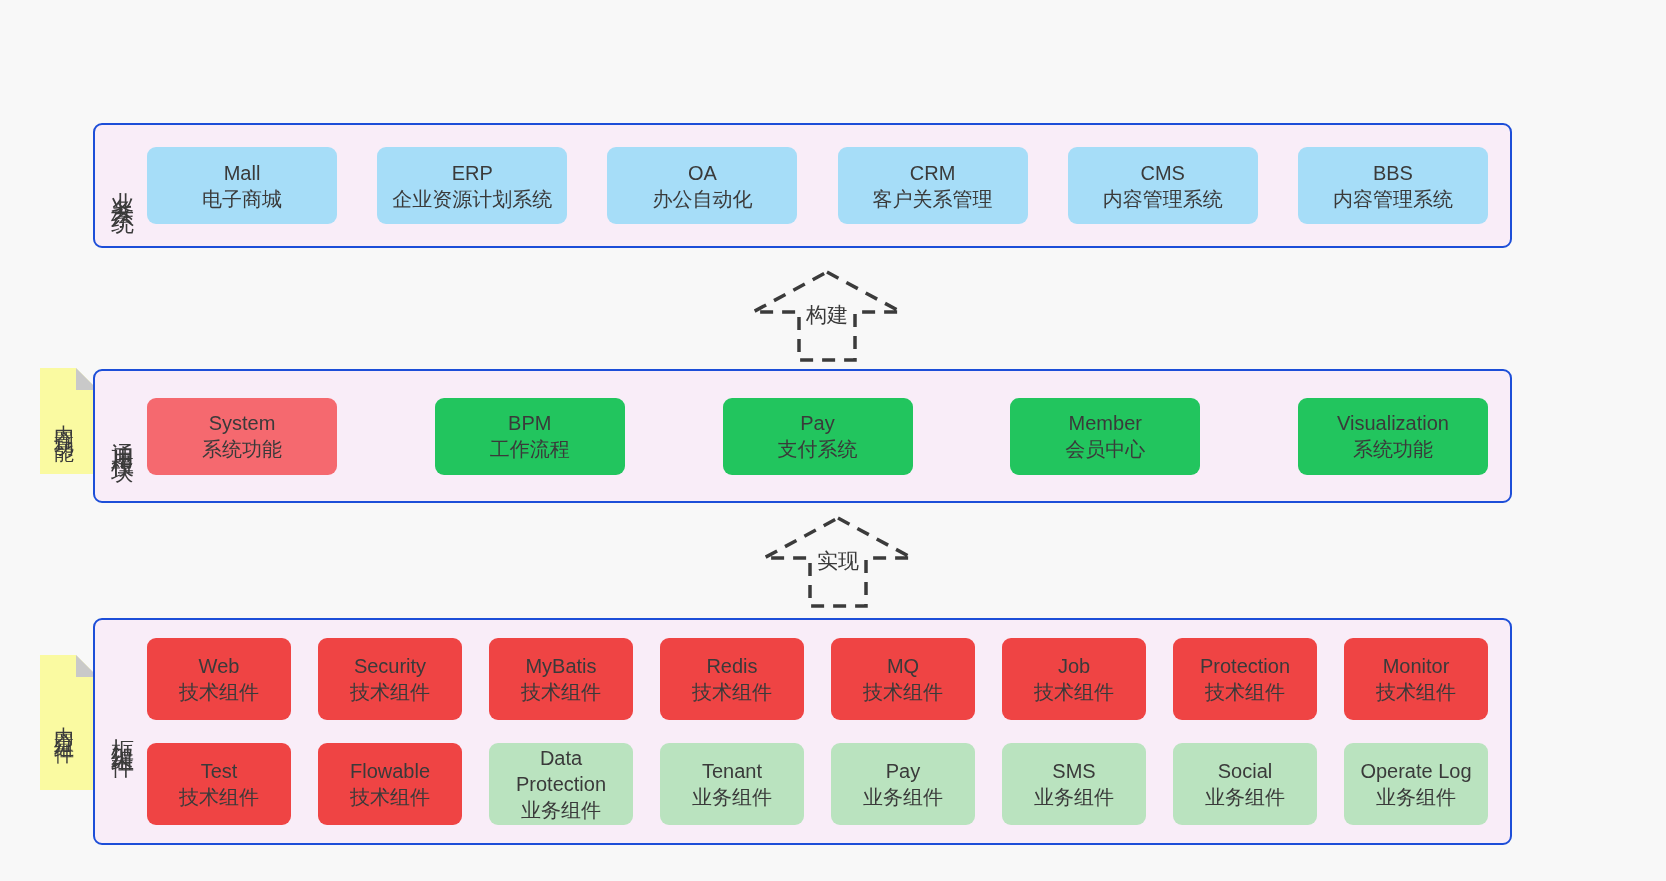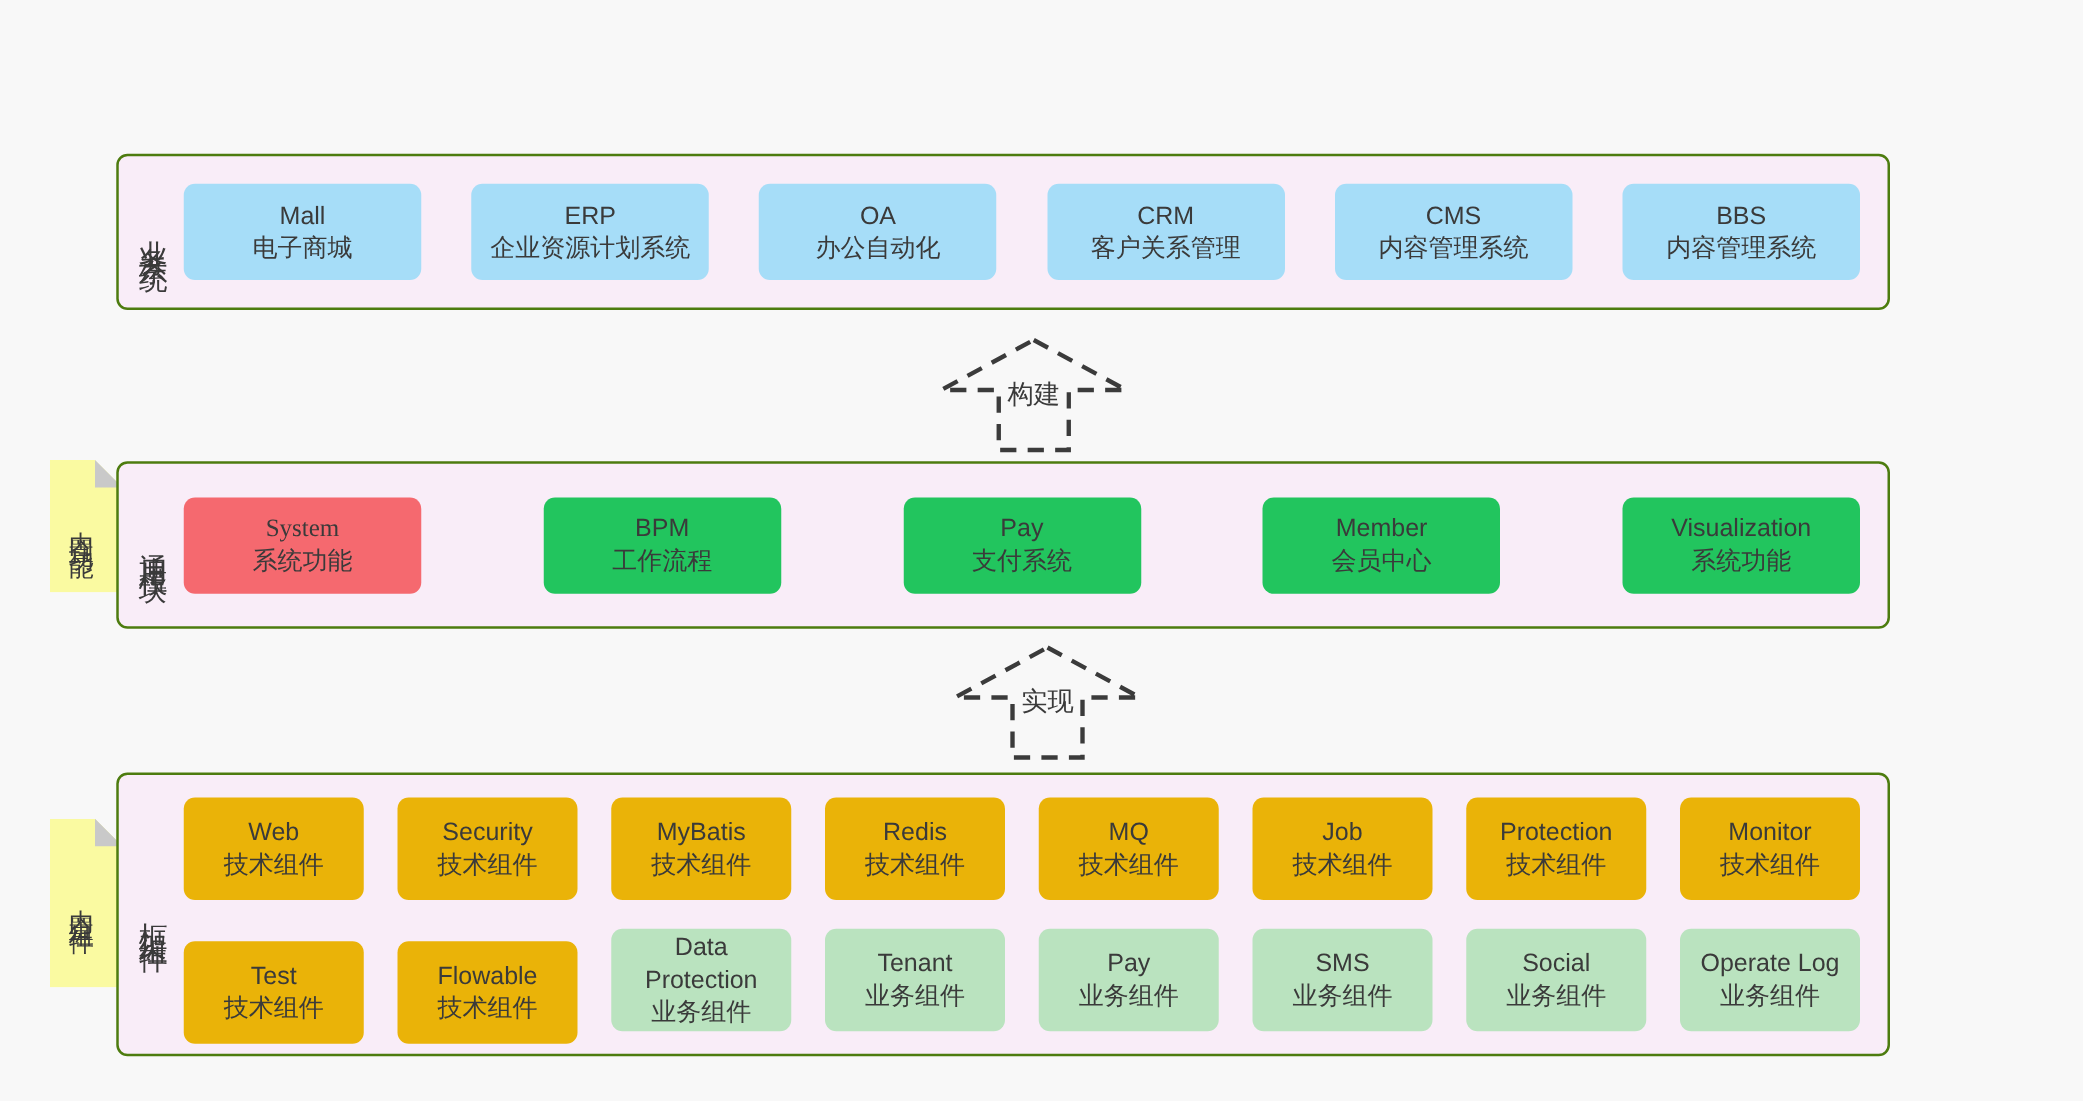--- a/index.html
+++ b/index.html
@@ -3,21 +3,21 @@
 <meta charset="utf-8">
 <style>
   html,body{margin:0;padding:0;background:#f8f8f8;}
   *{box-sizing:border-box;}
   #stage{
     position:relative;width:1666px;height:881px;background:#f8f8f8;
     font-family:"Liberation Sans","DejaVu Sans",sans-serif;color:#3a3a3a;overflow:hidden;
   }
   .panel{
     position:absolute;left:93px;width:1419px;background:#f9edf8;
-    border:2px solid #4d7c0f;border-radius:9px;display:flex;z-index:1;
+    border:2px solid #1d4ed8;border-radius:9px;display:flex;z-index:1;
   }
   .panel-top{top:123px;height:125px;}
   .panel-mid{top:369px;height:134px;}
   .panel-bot{top:618px;height:227px;}
   .side-label{
     align-self:center;writing-mode:vertical-lr;text-orientation:upright;
     font-size:23px;letter-spacing:6px;color:#3a3a3a;
     padding-left:13px;width:46px;text-align:center;
   }
   .boxes{flex:1;display:flex;align-items:center;justify-content:space-between;padding:0 22px 0 6px;}
@@ -25,23 +25,23 @@
   .row8{display:flex;justify-content:space-between;}
   .box{
     display:flex;flex-direction:column;justify-content:center;align-items:center;
     border-radius:9px;text-align:center;padding:2px 10px;
   }
   .box-name{font-size:20px;line-height:26px;}
   .box-desc{font-size:20px;line-height:26px;}
   .b6{width:190px;height:77px;}
   .b8{width:144px;height:82px;}
   .blue{background:#a6ddf8;}
-  .red{background:#f5696f;font-family:Liberation Serif, serif;}
+  .red{background:#f5696f;}
   .pink{background:#22c55e;}
-  .green{background:#eab308;margin-top:10px;}
+  .green{background:#ef4444;}
   .lgreen{background:#bae3bf;}
   .sticky{
     position:absolute;left:40px;width:58px;background:#fafaa1;z-index:0;
     display:flex;align-items:center;justify-content:center;padding-right:8px;
     clip-path:polygon(0 0,calc(100% - 22px) 0,100% 22px,100% 100%,0 100%);
   }
   .sticky-mid{top:368px;height:106px;}
   .sticky-bot{top:655px;height:135px;}
   .fold{position:absolute;top:0;right:0;width:22px;height:22px;
     background:linear-gradient(to bottom left,rgba(0,0,0,0) 49%,#c9c9c9 50%);}

